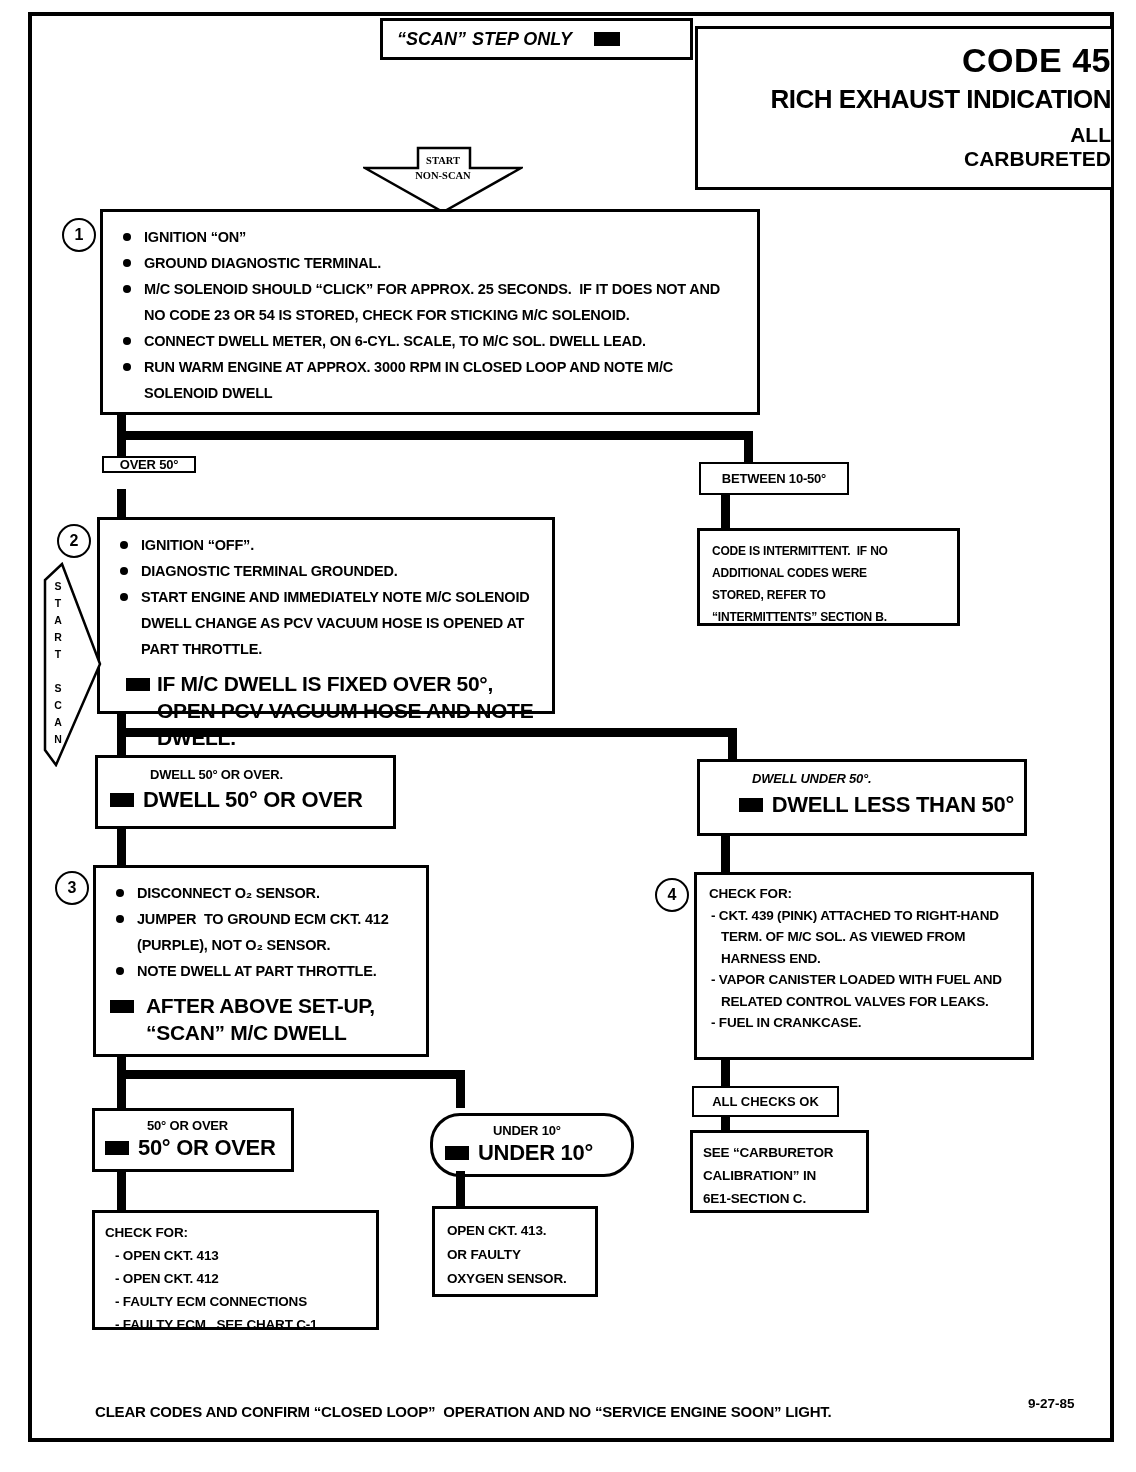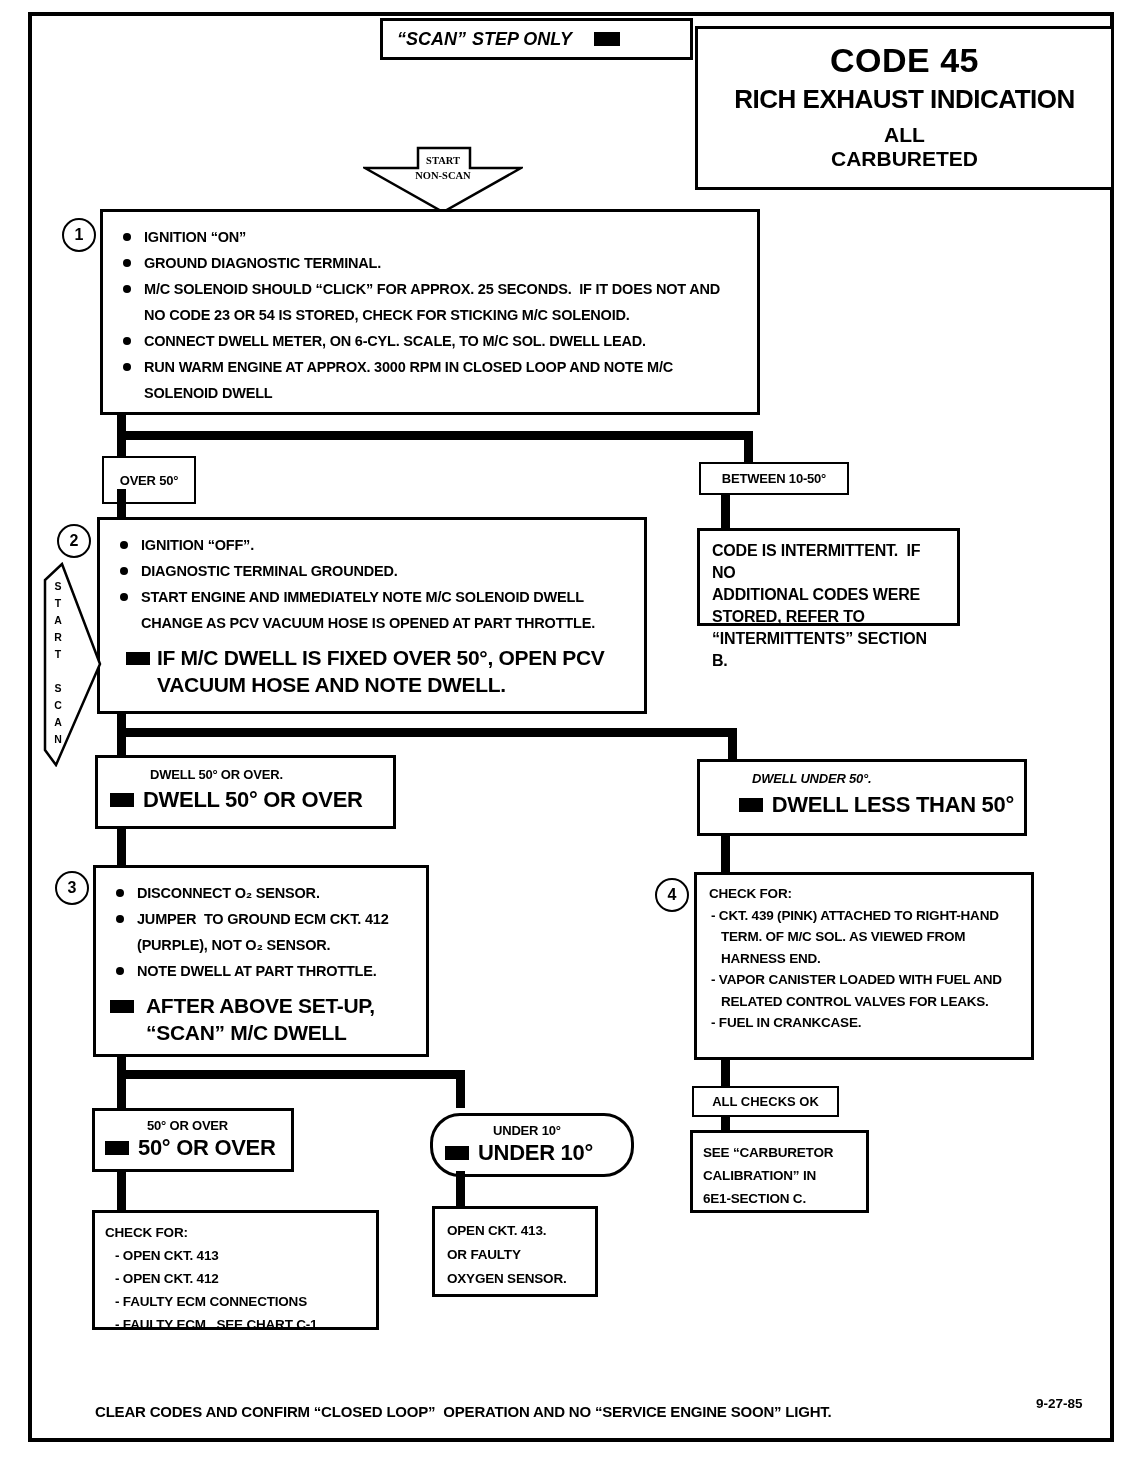--- a/index.html
+++ b/index.html
@@ -36,21 +36,21 @@
 <body>
 
 <div class="abs page-border" style="left:28px;top:12px;width:1086px;height:1430px;"></div>
 
 <div class="box" style="left:380px;top:18px;width:313px;height:42px;display:flex;align-items:center;padding-left:14px;">
   <span style="font-size:18px;font-style:italic;">“SCAN”</span>
   <span style="font-size:18px;margin-left:6px;font-style:italic;">STEP ONLY</span>
   <span style="width:26px;height:14px;background:#000;margin-left:22px;"></span>
 </div>
 
-<div class="box" style="left:695px;top:26px;width:419px;height:164px;text-align:center;">
+<div class="box" style="left:695px;top:26px;width:419px;height:164px;text-align:right;">
   <div style="font-size:34px;margin-top:12px;letter-spacing:0.5px;">CODE 45</div>
   <div style="font-size:26px;margin-top:4px;letter-spacing:-0.5px;">RICH EXHAUST INDICATION</div>
   <div style="font-size:21px;margin-top:8px;">ALL</div>
   <div style="font-size:21px;">CARBURETED</div>
 </div>
 
 <div class="abs" style="left:363px;top:146px;width:160px;height:68px;font-family:Liberation Serif, serif;">
   <svg width="160" height="68" viewBox="0 0 160 68">
     <polygon points="55,2 107,2 107,22 158,22 80,66 2,22 55,22" fill="#fff" stroke="#000" stroke-width="2.5"></polygon>
   </svg>
@@ -90,34 +90,34 @@
         <span class="dot"></span>
         <span class="btext">RUN WARM ENGINE AT APPROX. 3000 RPM IN CLOSED LOOP AND NOTE M/C SOLENOID DWELL</span>
       </div>
     </div>
 </div>
 
 <div class="line" style="left:117px;top:415px;width:9px;height:43px;"></div>
 <div class="line" style="left:117px;top:431px;width:636px;height:9px;"></div>
 <div class="line" style="left:744px;top:431px;width:9px;height:33px;"></div>
 
-<div class="box thin center small-label" style="left:102px;top:456px;width:94px;height:48px;">
+<div class="box thin center small-label" style="left:102px;top:456px;width:94px;height:17px;">
     <span>OVER 50°</span>
   </div>
 <div class="box thin center small-label" style="left:699px;top:462px;width:150px;height:33px;">
     <span>BETWEEN 10-50°</span>
   </div>
 
 <div class="line" style="left:117px;top:489px;width:9px;height:29px;"></div>
 <div class="line" style="left:721px;top:495px;width:9px;height:33px;"></div>
 
 <div class="badge" style="left:57px;top:524px;">
     <span>2</span>
   </div>
-<div class="box" style="left:97px;top:517px;width:550px;height:197px;padding:12px 16px 8px 20px;">
+<div class="box" style="left:97px;top:517px;width:458px;height:197px;padding:12px 16px 8px 20px;">
   <div class="bullets">
 
       <div class="brow">
         <span class="dot"></span>
         <span class="btext">IGNITION “OFF”.</span>
       </div>
 
       <div class="brow">
         <span class="dot"></span>
         <span class="btext">DIAGNOSTIC TERMINAL GROUNDED.</span>
@@ -149,21 +149,21 @@
   <div class="abs vletters" style="left:12px;top:118px;">
 
   <div>S</div>
       <div>C</div>
       <div>A</div>
       <div>N</div>
     </div>
 </div>
 
 <div class="box" style="left:697px;top:528px;width:263px;height:98px;padding:9px 12px;">
-  <div style="font-size:16px;line-height:22px;letter-spacing:-0.2px;">
+  <div style="font-size:12px;line-height:22px;letter-spacing:-0.2px;">
 
   <div class="btext">CODE IS INTERMITTENT.  IF NO</div>
       <div class="btext">ADDITIONAL CODES WERE</div>
       <div class="btext">STORED, REFER TO</div>
       <div class="btext">“INTERMITTENTS” SECTION B.</div>
     </div>
 </div>
 
 <div class="line" style="left:117px;top:714px;width:9px;height:43px;"></div>
 <div class="line" style="left:117px;top:728px;width:620px;height:9px;"></div>
@@ -278,13 +278,13 @@
 <div class="box" style="left:432px;top:1206px;width:166px;height:91px;padding:10px 12px;font-size:13.5px;line-height:24px;letter-spacing:-0.2px;">
   <div>
 
   <div>OPEN CKT. 413.</div>
       <div>OR FAULTY</div>
       <div>OXYGEN SENSOR.</div>
     </div>
 </div>
 
 <div class="abs btext" style="left:95px;top:1403px;width:830px;font-size:15px;letter-spacing:-0.2px;">CLEAR CODES AND CONFIRM “CLOSED LOOP”  OPERATION AND NO “SERVICE ENGINE SOON” LIGHT.</div>
-<div class="abs" style="left:1028px;top:1396px;font-size:13.5px;margin-left:8px;">9-27-85</div>
+<div class="abs" style="left:1028px;top:1396px;font-size:13.5px;">9-27-85</div>
 
 </body></html>

